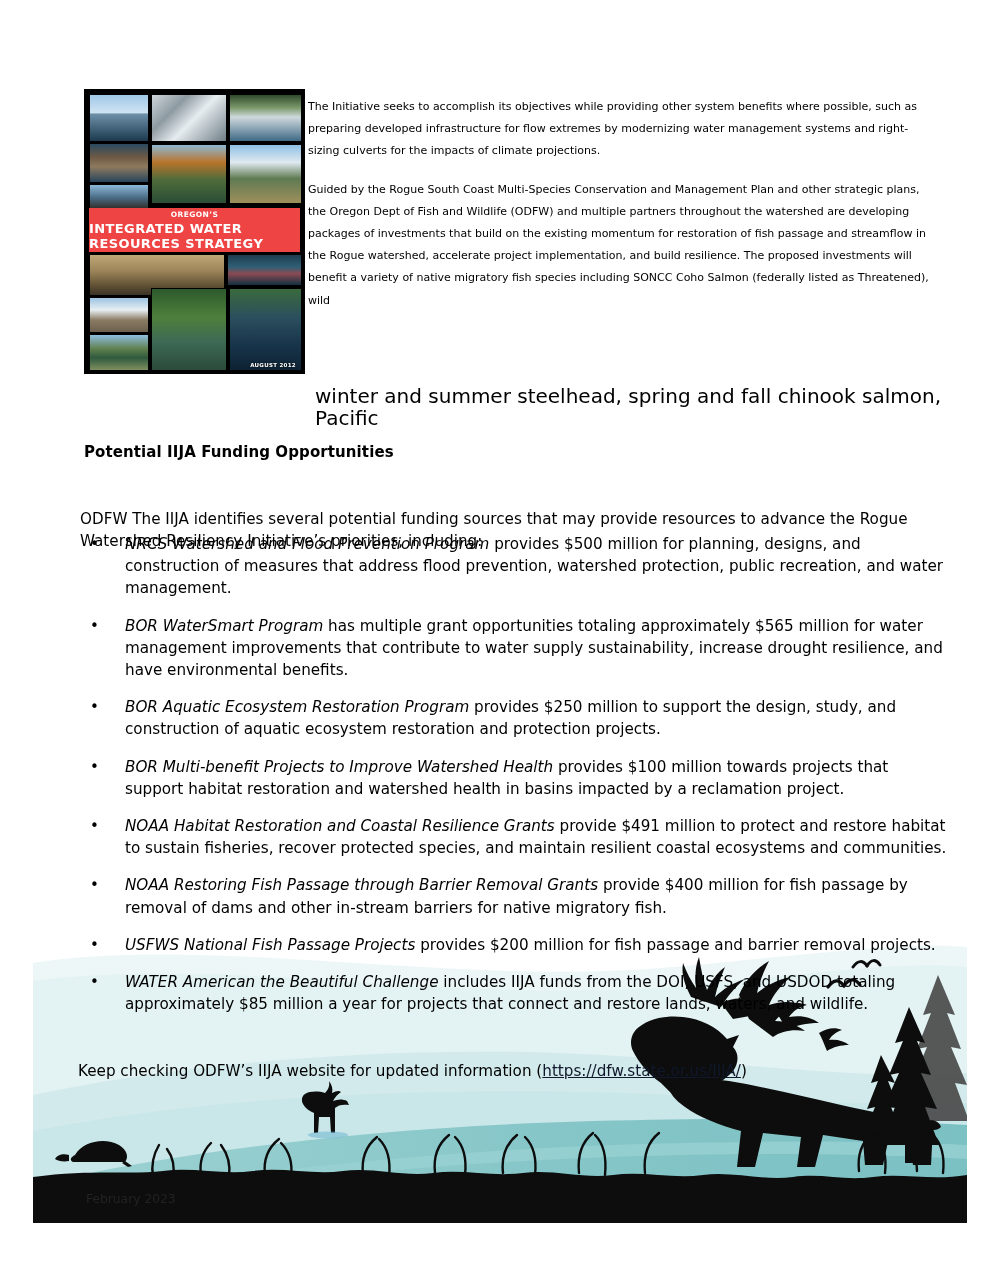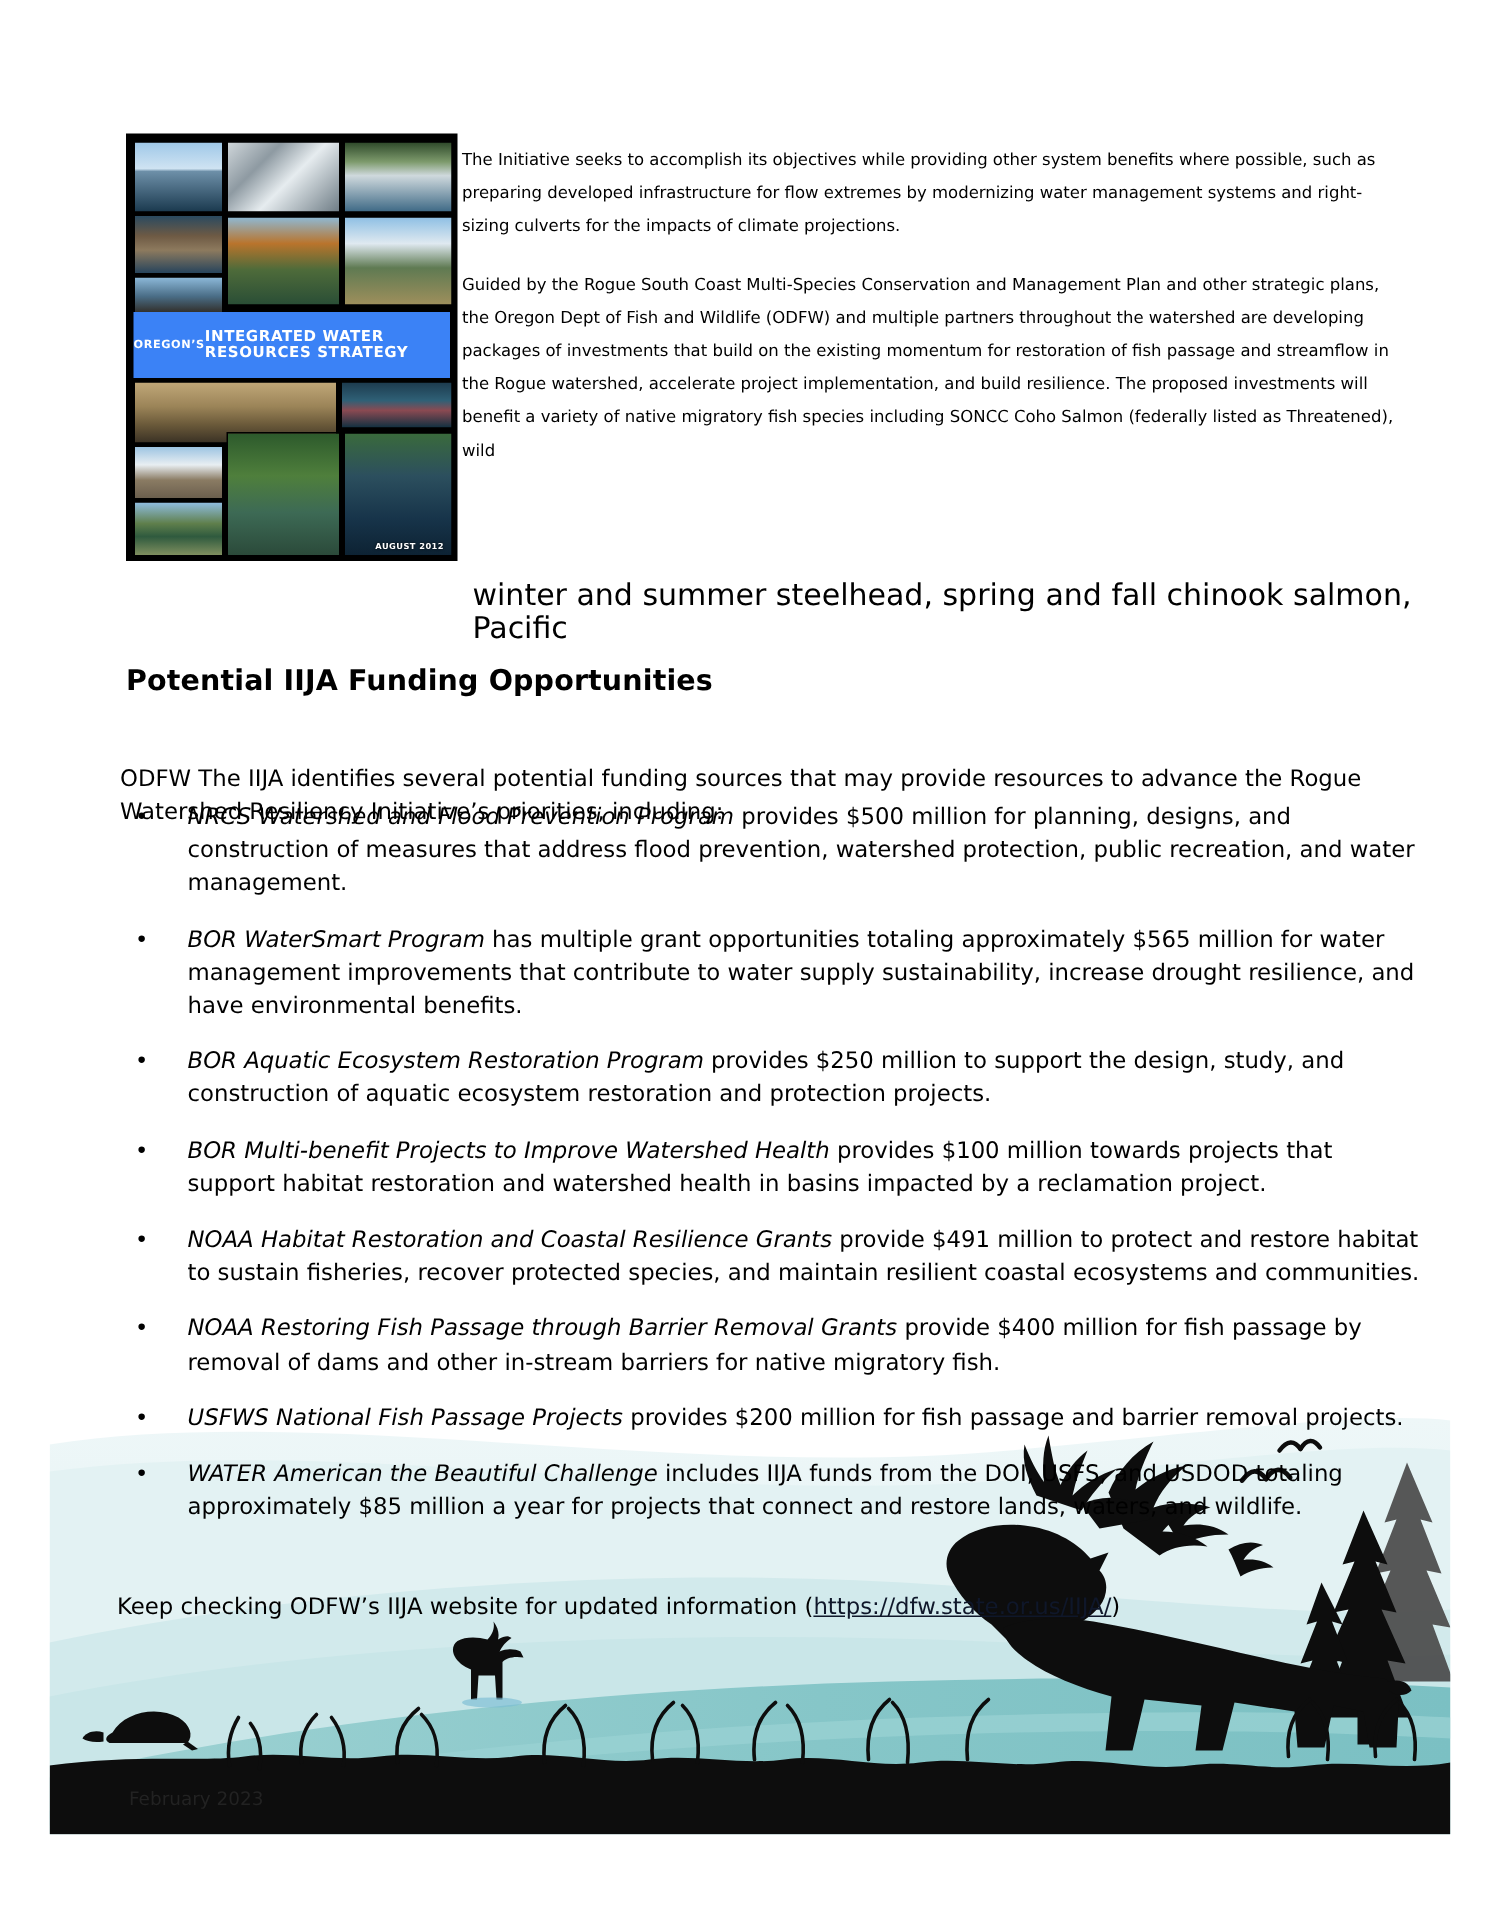--- a/index.html
+++ b/index.html
@@ -60,33 +60,33 @@
     background-size: cover;
     border: 1px solid #000;
     box-sizing: border-box;
   }
   .band {
     position: absolute;
     left: 2px;
     right: 2px;
     top: 116px;
     height: 44px;
-    background: #3b82f6;
+    background: #ef4444;
     color: #ffffff;
     display: flex;
-    flex-direction: row;
+    flex-direction: column;
     align-items: center;
     justify-content: center;
     font-family: "DejaVu Sans", sans-serif;
     font-weight: bold;
     letter-spacing: 0.4px;
     z-index: 5;
   }
   .band .l1 { font-size: 7.5px; margin-bottom: 2px; }
-  .band .l2 { font-size: 10px; }
+  .band .l2 { font-size: 13px; }
   .collage-date {
     position: absolute;
     right: 6px;
     bottom: 3px;
     color: #ffffff;
     font-size: 5.5px;
     font-weight: bold;
     letter-spacing: 0.3px;
     z-index: 6;
     text-shadow: 0 0 2px rgba(0,0,0,.9);
@@ -110,21 +110,21 @@
     width: 865px;
     font-size: 20px;
     line-height: 22.2px;
   }
   .wrap-tail .indent-line { display: block; padding-left: 235px; }
 
   .heading {
     position: absolute;
     left: 84px;
     top: 443px;
-    font-size: 19px;
+    font-size: 15px;
     font-weight: bold;
     letter-spacing: 0.1px;
   }
 
   .intro {
     position: absolute;
     left: 80px;
     top: 474px;
     width: 866px;
     font-size: 15.2px;

